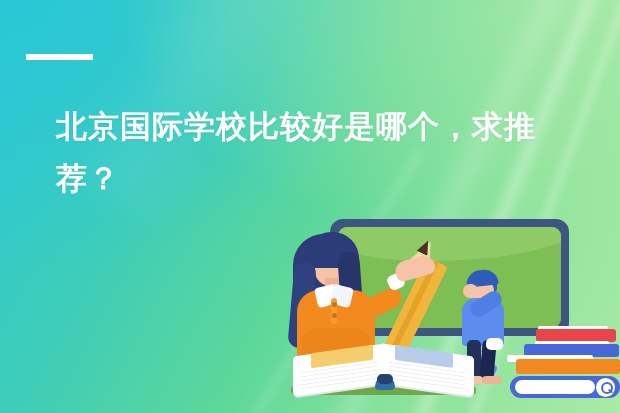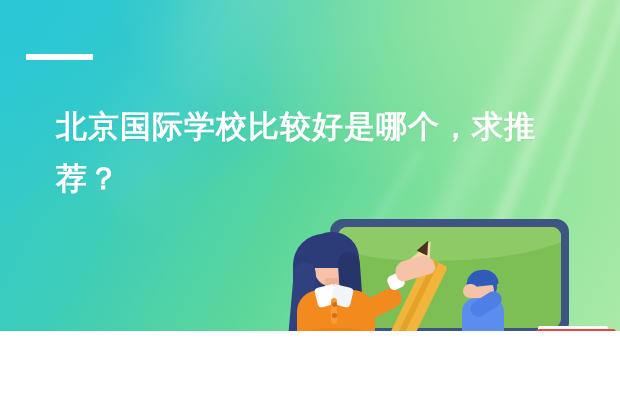--- a/index.html
+++ b/index.html
@@ -1,21 +1,21 @@
 <!DOCTYPE html>
 <html><head>
 <meta charset="utf-8">
 <style>
   html,body{margin:0;padding:0;}
   body{
     width:620px;height:413px;overflow:hidden;
     font-family:"Liberation Sans","DejaVu Sans",sans-serif;
   }
   #card{
-    position:relative;width:620px;height:331px;overflow:hidden;
+    position:relative;width:620px;height:413px;overflow:hidden;
     background:
       radial-gradient(140% 110% at 100% 0%, rgba(168,233,168,0.95) 0%, rgba(168,233,168,0.0) 58%),
       radial-gradient(120% 120% at 0% 0%, #2BC7D6 0%, rgba(43,199,214,0.0) 55%),
       linear-gradient(118deg, #2DC8D4 0%, #3ECDB8 28%, #5DD79A 52%, #8BE39B 74%, #A9EAA6 100%);
   }
   
   .streak{position:absolute;background:linear-gradient(90deg,rgba(255,255,255,0) 0%,rgba(255,255,255,.55) 50%,rgba(255,255,255,0) 100%);
           filter:blur(3px);pointer-events:none;}
   .s1{width:26px;height:560px;left:500px;top:-90px;transform:rotate(22deg);opacity:.55;}
   .s2{width:14px;height:560px;left:556px;top:-110px;transform:rotate(20deg);opacity:.5;}

